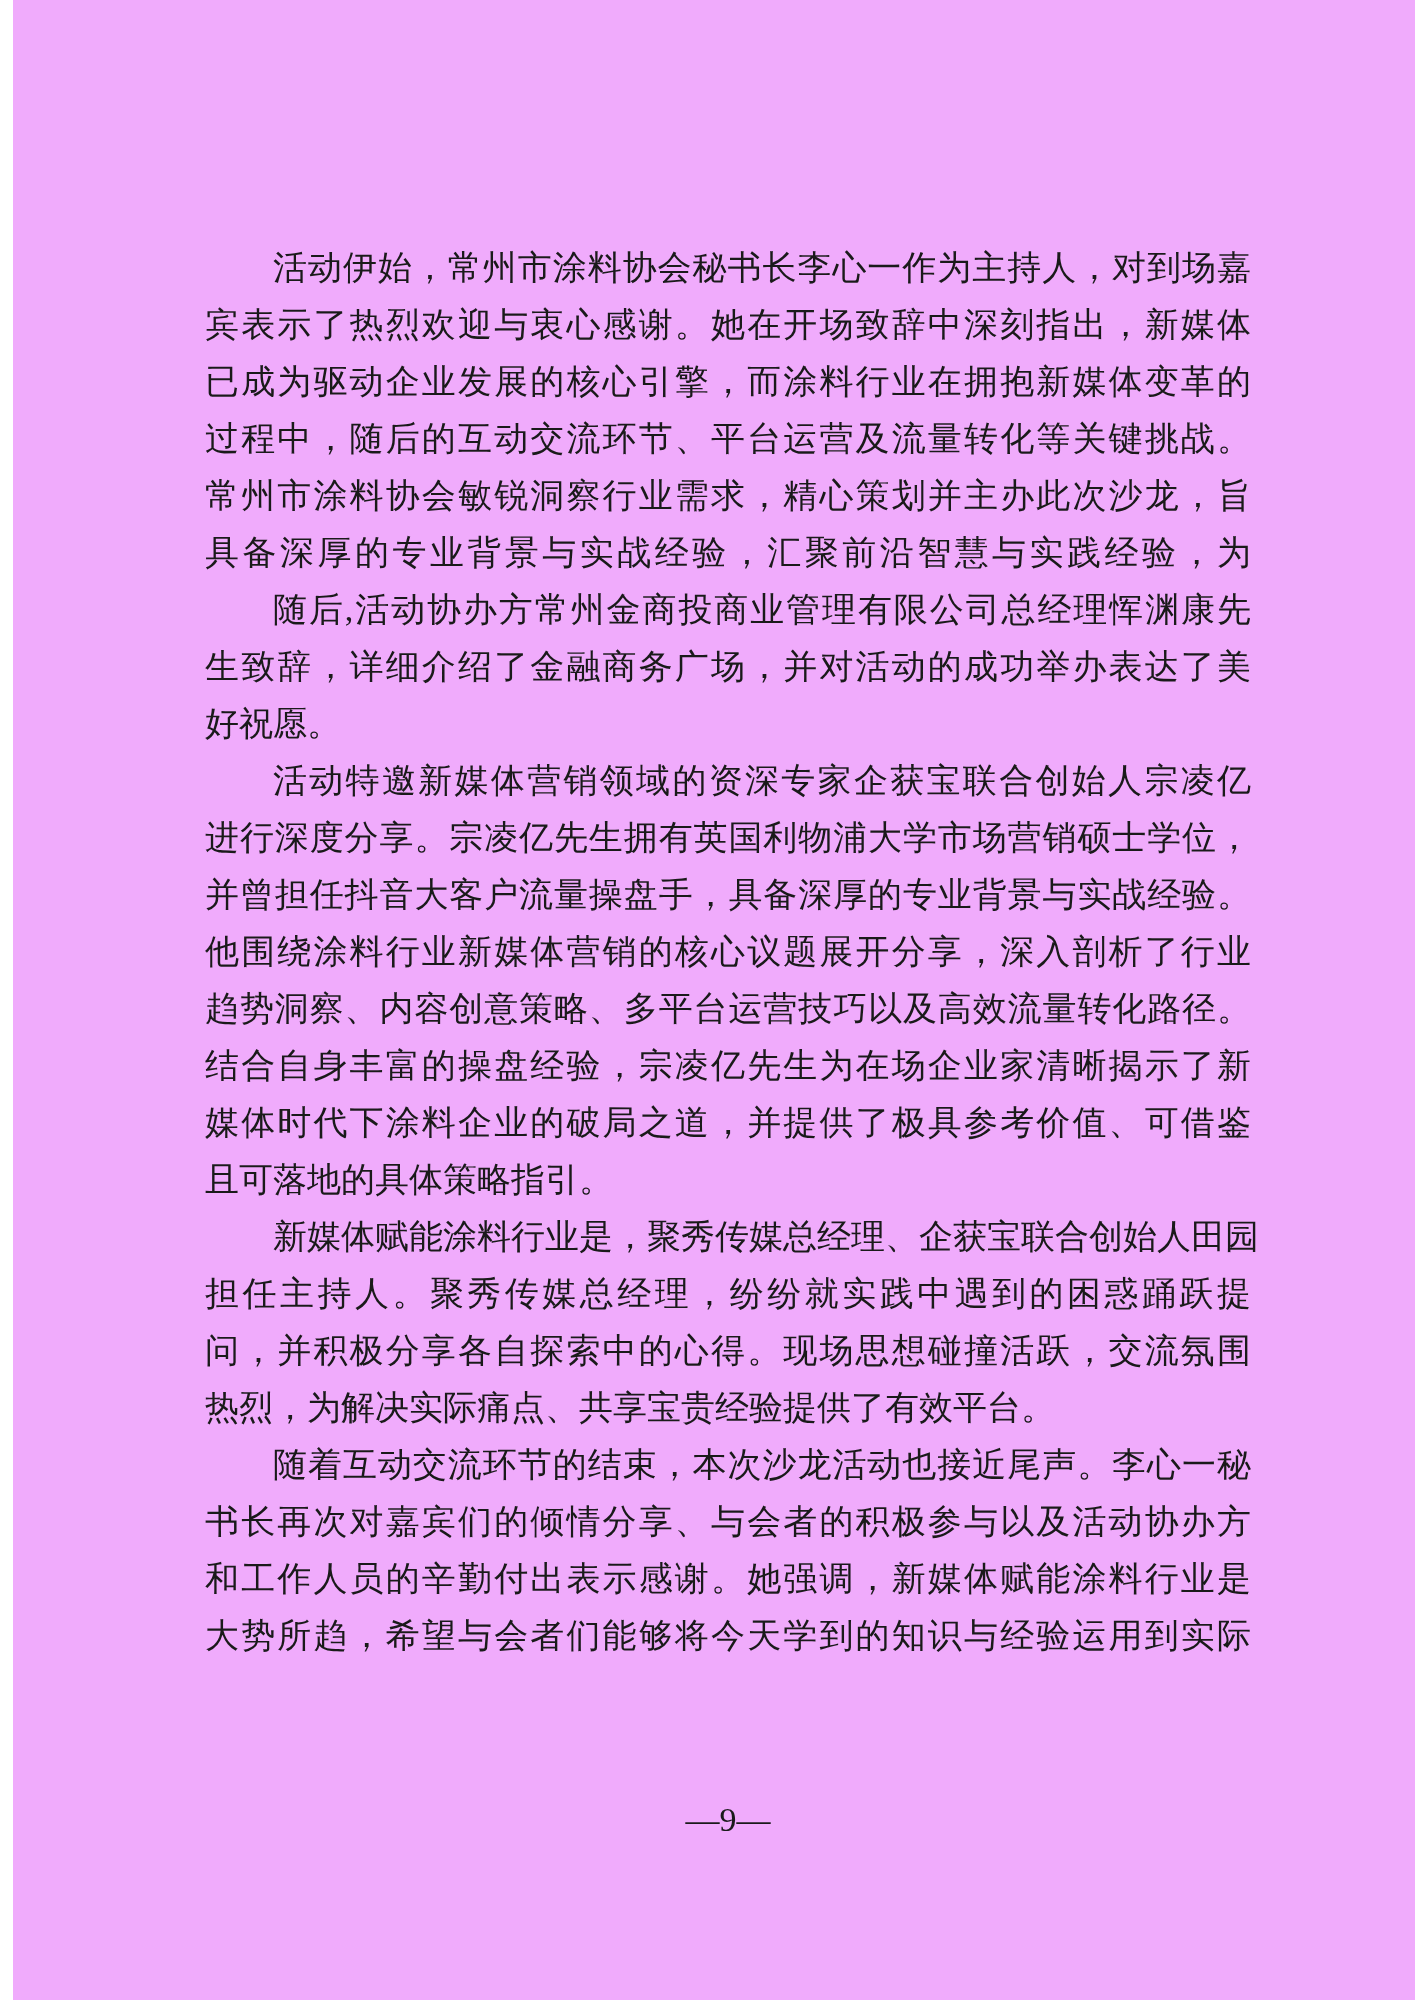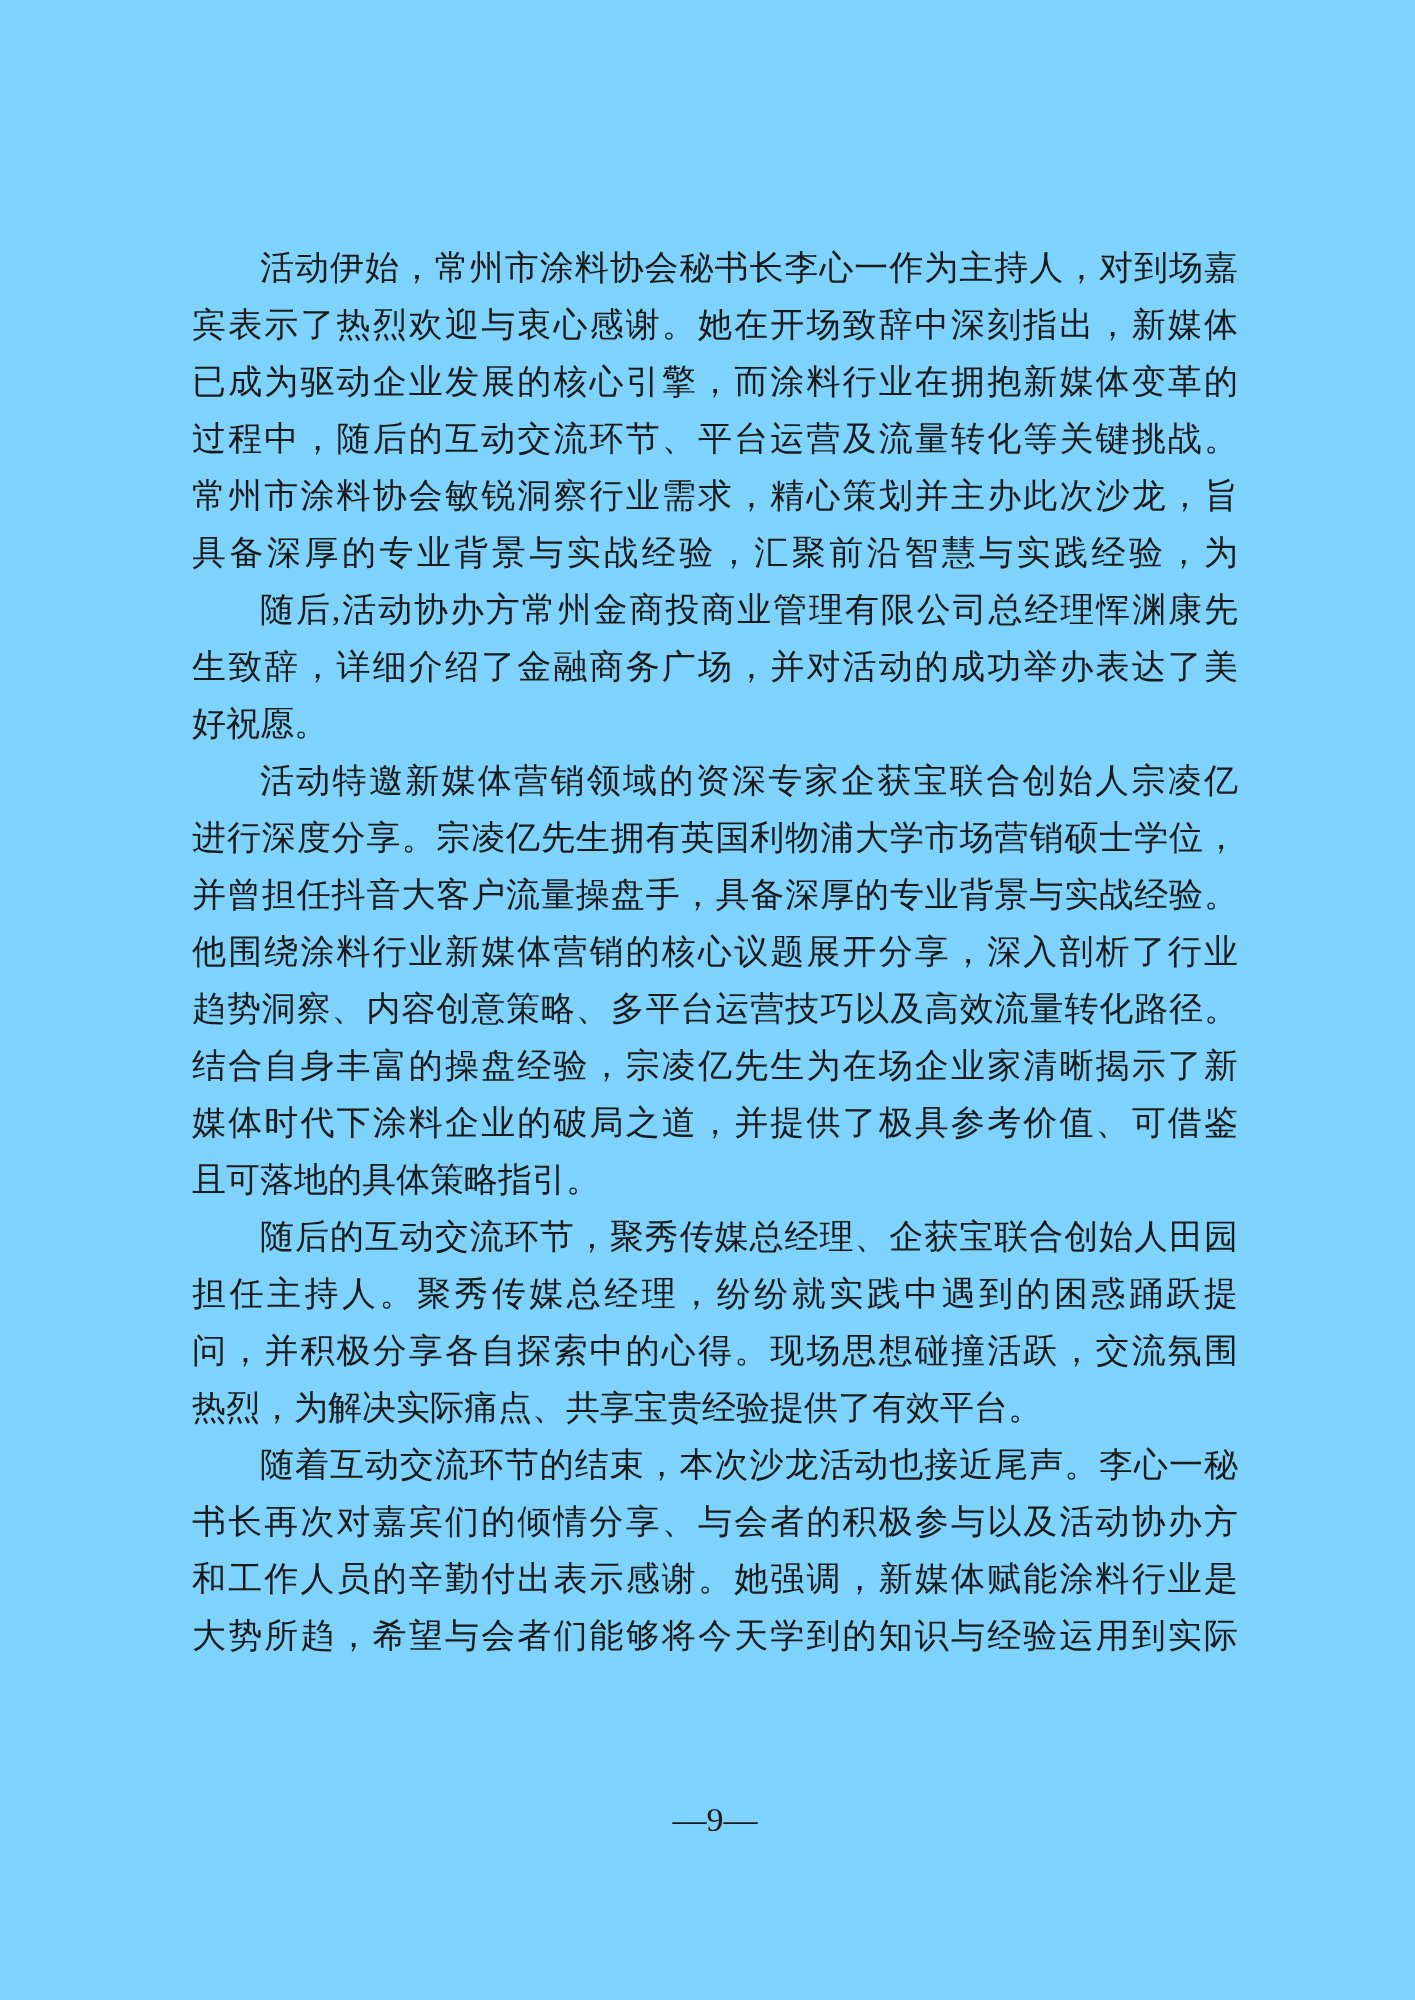--- a/index.html
+++ b/index.html
@@ -11,21 +11,22 @@
     height: 2000px;
     position: relative;
     background: #ffffff;
     font-family: "Liberation Serif", "DejaVu Serif", serif;
     color: #1a1a1a;
     overflow: hidden;
   }
   .page {
     position: absolute;
     inset: 0;
-    background: #7dd3fc;
+    background: #f0abfc;
+    margin-left: 13px;
   }
   .doc-body {
     position: absolute;
     left: 192px;
     top: 239px;
     width: 1046px;
     font-size: 34px;
     line-height: 57px;
     letter-spacing: 0;
   }
@@ -71,21 +72,21 @@
       <div class="line">生致辞，详细介绍了金融商务广场，并对活动的成功举办表达了美</div>
       <div class="line line--end">好祝愿。</div>
       <div class="line line--indent">活动特邀新媒体营销领域的资深专家企获宝联合创始人宗凌亿</div>
       <div class="line">进行深度分享。宗凌亿先生拥有英国利物浦大学市场营销硕士学位，</div>
       <div class="line">并曾担任抖音大客户流量操盘手，具备深厚的专业背景与实战经验。</div>
       <div class="line">他围绕涂料行业新媒体营销的核心议题展开分享，深入剖析了行业</div>
       <div class="line">趋势洞察、内容创意策略、多平台运营技巧以及高效流量转化路径。</div>
       <div class="line">结合自身丰富的操盘经验，宗凌亿先生为在场企业家清晰揭示了新</div>
       <div class="line">媒体时代下涂料企业的破局之道，并提供了极具参考价值、可借鉴</div>
       <div class="line line--end">且可落地的具体策略指引。</div>
-      <div class="line line--indent">随后的互动交流环节，聚秀传媒总经理、企获宝联合创始人田园</div>
+      <div class="line line--indent">新媒体赋能涂料行业是，聚秀传媒总经理、企获宝联合创始人田园</div>
       <div class="line">担任主持人。聚秀传媒总经理，纷纷就实践中遇到的困惑踊跃提</div>
       <div class="line">问，并积极分享各自探索中的心得。现场思想碰撞活跃，交流氛围</div>
       <div class="line line--end">热烈，为解决实际痛点、共享宝贵经验提供了有效平台。</div>
       <div class="line line--indent">随着互动交流环节的结束，本次沙龙活动也接近尾声。李心一秘</div>
       <div class="line">书长再次对嘉宾们的倾情分享、与会者的积极参与以及活动协办方</div>
       <div class="line">和工作人员的辛勤付出表示感谢。她强调，新媒体赋能涂料行业是</div>
       <div class="line">大势所趋，希望与会者们能够将今天学到的知识与经验运用到实际</div>
     </div>
   <div class="page-footer">—9—</div>
 </div>

